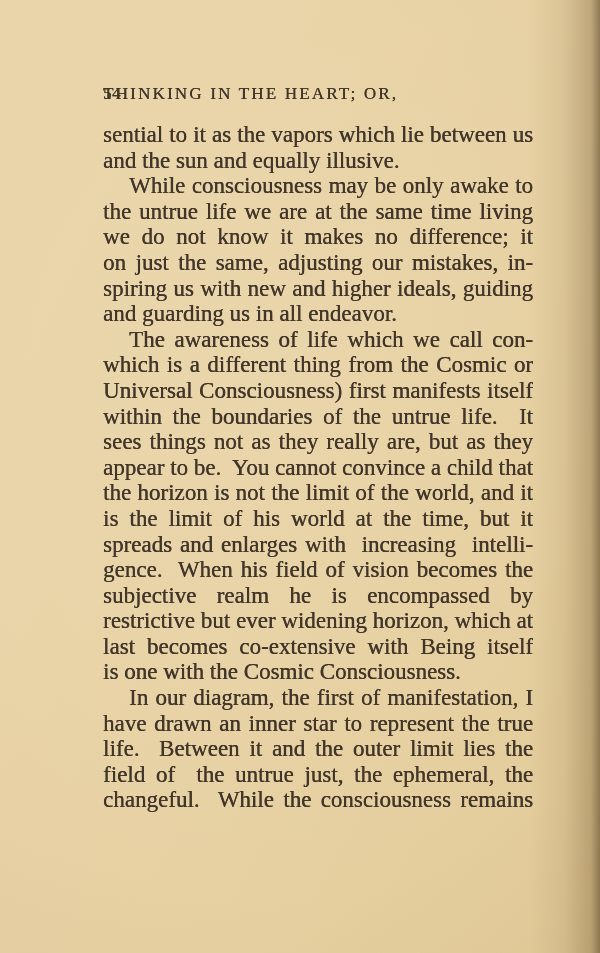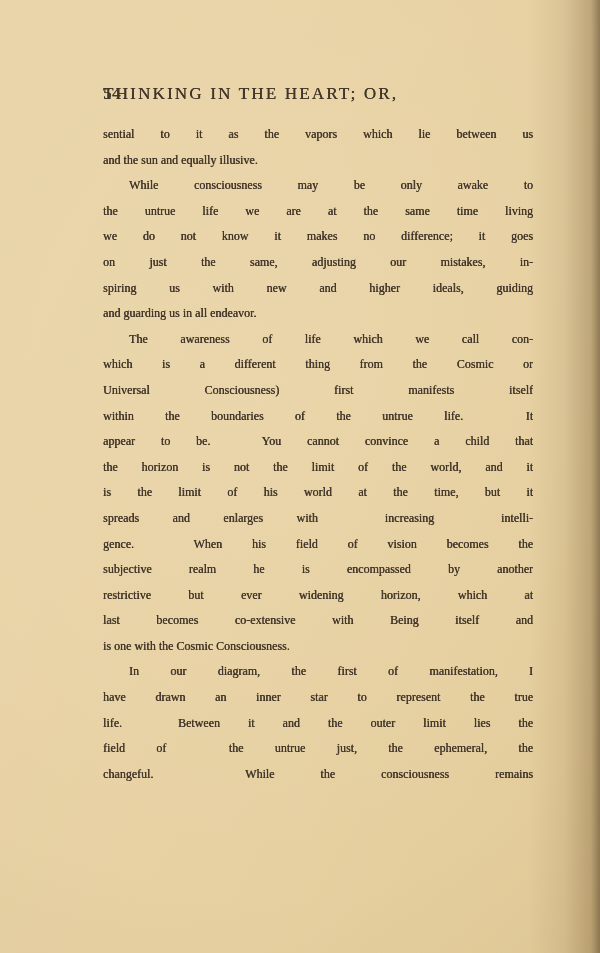--- a/index.html
+++ b/index.html
@@ -48,21 +48,21 @@
     display: block;
     text-align: left;
     letter-spacing: 2.2px;
     white-space: nowrap;
   }
   .body-text {
     position: absolute;
     top: 122px;
     left: 103px;
     width: 430px;
-    font-size: 12px;
+    font-size: 23px;
     line-height: 25.6px;
     text-shadow: 0.35px 0 0 currentColor;
   }
   .line {
     height: 25.6px;
     overflow: hidden;
     white-space: pre-wrap;
     text-align: justify;
     text-align-last: justify;
   }
@@ -89,20 +89,21 @@
     <div class="line indent">While consciousness may be only awake to</div>
     <div class="line">the untrue life we are at the same time living</div>
     <div class="line">we do not know it makes no difference; it goes</div>
     <div class="line">on just the same, adjusting our mistakes, in-</div>
     <div class="line">spiring us with new and higher ideals, guiding</div>
     <div class="line para-end">and guarding us in all endeavor.</div>
     <div class="line indent">The awareness of life which we call con-</div>
     <div class="line">which is a different thing from the Cosmic or</div>
     <div class="line">Universal Consciousness) first manifests itself</div>
     <div class="line">within the boundaries of the untrue life.  It</div>
+    <div class="line">sees things not as they really are, but as they</div>
     <div class="line">appear to be.  You cannot convince a child that</div>
     <div class="line">the horizon is not the limit of the world, and it</div>
     <div class="line">is the limit of his world at the time, but it</div>
     <div class="line">spreads and enlarges with  increasing  intelli-</div>
     <div class="line">gence.  When his field of vision becomes the</div>
     <div class="line">subjective realm he is encompassed by another</div>
     <div class="line">restrictive but ever widening horizon, which at</div>
     <div class="line">last becomes co-extensive with Being itself and</div>
     <div class="line para-end">is one with the Cosmic Consciousness.</div>
     <div class="line indent">In our diagram, the first of manifestation, I</div>

